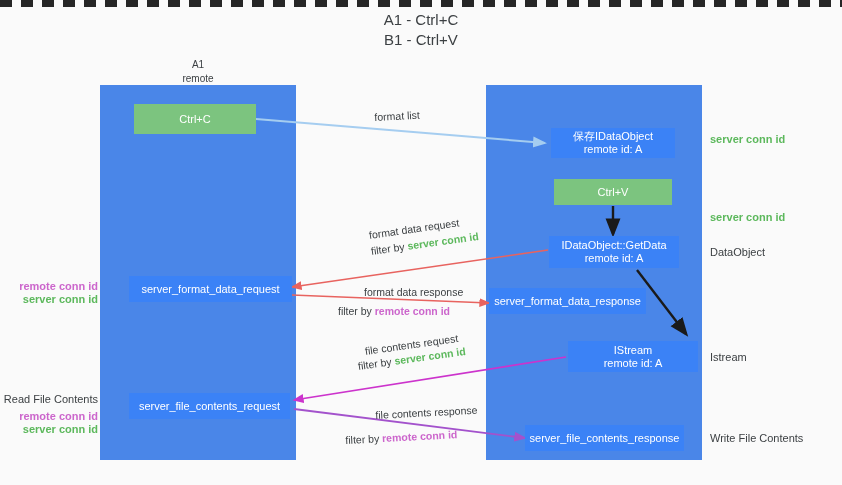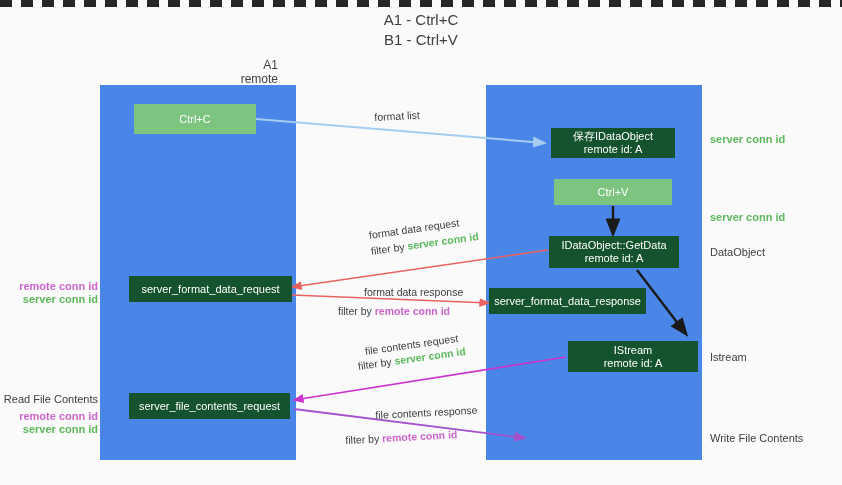--- a/index.html
+++ b/index.html
@@ -35,22 +35,22 @@
     top: 10px;
     width: 842px;
     text-align: center;
     font-size: 15px;
     line-height: 20px;
     color: #3c4043;
     white-space: pre;
   }
   .col-header {
     position: absolute;
-    text-align: right;
-    font-size: 12px;
+    text-align: center;
+    font-size: 10px;
     line-height: 14px;
     color: #3c4043;
     white-space: pre;
   }
   .lane {
     position: absolute;
     background: #4a86e8;
   }
   .node {
     position: absolute;
@@ -60,21 +60,21 @@
     align-items: center;
     justify-content: center;
     text-align: center;
     color: #ffffff;
     font-size: 11px;
     line-height: 13px;
     white-space: pre;
   }
   .node.green { background: #7cc47f; }
   .node.orange { background: #fbb councils; }
-  .node.orange { background: #14532d; }
+  .node.orange { background: #3b82f6; }
   .edge-label {
     position: absolute;
     font-size: 10.5px;
     line-height: 14px;
     color: #3c4043;
     white-space: pre;
     transform-origin: left top;
   }
   .side-label {
     position: absolute;
@@ -148,20 +148,21 @@
   <div class="node orange" style="left:549px; top:236px; width:130px; height:32px;"><span>IDataObject::GetData</span><span>remote id: A</span></div>
 
   <div class="node orange" style="left:129px; top:276px; width:163px; height:26px;"><span>server_format_data_request</span></div>
 
   <div class="node orange" style="left:489px; top:288px; width:157px; height:26px;"><span>server_format_data_response</span></div>
 
   <div class="node orange" style="left:568px; top:341px; width:130px; height:31px;"><span>IStream</span><span>remote id: A</span></div>
 
   <div class="node orange" style="left:129px; top:393px; width:161px; height:26px;"><span>server_file_contents_request</span></div>
 
+  <div class="node orange" style="left:525px; top:425px; width:159px; height:26px;"><span>server_file_contents_response</span></div>
 
   <div class="edge-label" style="left:374px; top:110px; transform: rotate(-3deg);">format list</div>
 
   <div class="edge-label" style="left:368px; top:228px; transform: rotate(-8deg);">format data request</div>
   <div class="edge-label" style="left:370px; top:244px; transform: rotate(-8deg);"><span class="tok-plain">filter by </span><span class="tok-server">server conn id</span></div>
 
   <div class="edge-label" style="left:364px; top:285px; transform: rotate(0deg);">format data response</div>
   <div class="edge-label" style="left:338px; top:304px; transform: rotate(0deg);"><span class="tok-plain">filter by </span><span class="tok-remote">remote conn id</span></div>
 
   <div class="edge-label" style="left:364px; top:344px; transform: rotate(-8deg);">file contents request</div>

